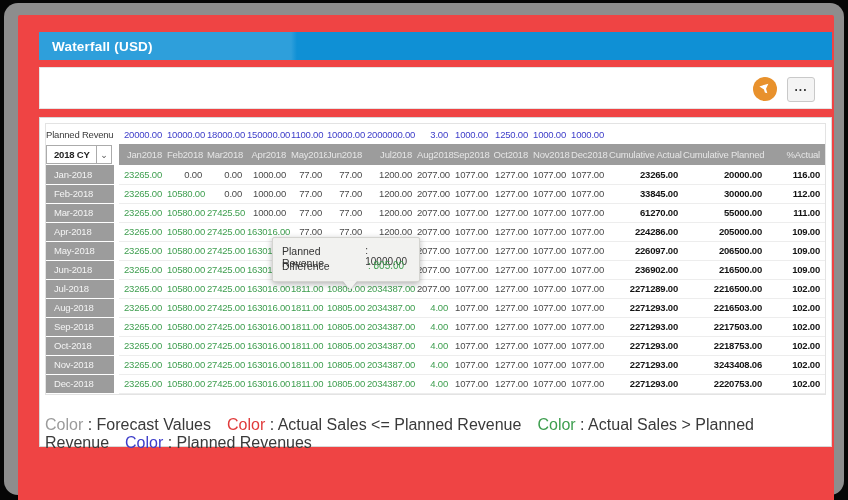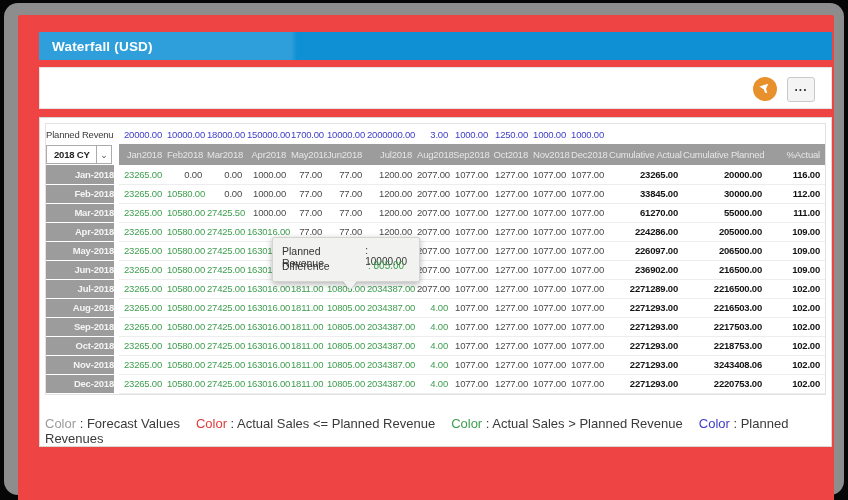--- a/index.html
+++ b/index.html
@@ -37,35 +37,35 @@
   .header-row td { height:21px; }
   .drow td { height:19px; border-bottom:1px solid #ededed; }
   .num { text-align:right; padding-right:5px; }
   .planned { color:#3d3dc9; }
   .green { color:#3e9e4f; }
   .grey { color:#4a4a4a; }
   .bold { color:#141414; font-weight:bold; }
   .blank { border-bottom:none !important; }
   .corner-label { text-align:right; padding-right:2px; color:#3c3c3c; font-size:9.5px; }
   .th { background:#9c9c9c; color:#e6e6e6; text-align:right; padding-right:5px; }
-  .rowhdr { background:#9c9c9c; color:#f4f4f4; text-align:right; padding-left:8px;
-    border-bottom:1px solid #ffffff !important;font-weight:bold; }
+  .rowhdr { background:#9c9c9c; color:#f4f4f4; text-align:left; padding-left:8px;
+    border-bottom:1px solid #ffffff !important; }
   .spacer { background:#fff; border-bottom:none !important; }
   .select-cell { padding:0; }
   .year-select { width:66px; height:19px; border:1px solid #ababab; background:#fff;
     display:flex; align-items:center; cursor:pointer; }
   .year-select .lbl { flex:1; font-size:9.5px; color:#222; padding-left:7px; font-weight:bold; }
   .year-select .chev { width:15px; height:100%; border-left:1px solid #ababab; color:#555;
     font-size:9px; display:flex; align-items:center; justify-content:center; }
 
   
   .note { position:absolute; left:5px; top:295px; width:770px; }
   .note-title { font-size:10.5px; font-weight:bold; color:#222; }
   .note-title .star { color:#e03b3b; }
-  .legend-line { margin-top:3px; font-size:13px; color:#3a3a3a; }
+  .legend-line { margin-top:3px; font-size:16px; color:#3a3a3a; }
   .legend-item { margin-right:16px; }
   .legend-word { font-weight:normal; }
 
   
   .tooltip { position:absolute; left:254px; top:222px; width:148px;
     background:#f2f2f0; border:1px solid #d4d4d0; border-radius:2px;
     box-shadow:0 2px 6px rgba(0,0,0,.3); padding:7px 8px 6px 9px; z-index:5; }
   .tt-row { display:flex; height:15px; align-items:flex-start; }
   .tt-label { width:86px; font-size:10.5px; color:#333; }
   .tt-value { font-size:10px; color:#333; }
@@ -118,21 +118,21 @@
               <col style="width:58px">
           </colgroup>
           <tbody>
             <tr class="planned-row" id="planned-row">
               <td class="corner-label">Planned Revenues</td>
               <td class="spacer"></td>
             <td class="num planned">20000.00</td>
                 <td class="num planned">10000.00</td>
                 <td class="num planned">18000.00</td>
                 <td class="num planned">150000.00</td>
-                <td class="num planned">1700.00</td>
+                <td class="num planned">1100.00</td>
                 <td class="num planned">10000.00</td>
                 <td class="num planned">2000000.00</td>
                 <td class="num planned">3.00</td>
                 <td class="num planned">1000.00</td>
                 <td class="num planned">1250.00</td>
                 <td class="num planned">1000.00</td>
                 <td class="num planned">1000.00</td>
                 <td class="blank"></td>
                 <td class="blank"></td>
                 <td class="blank"></td>

